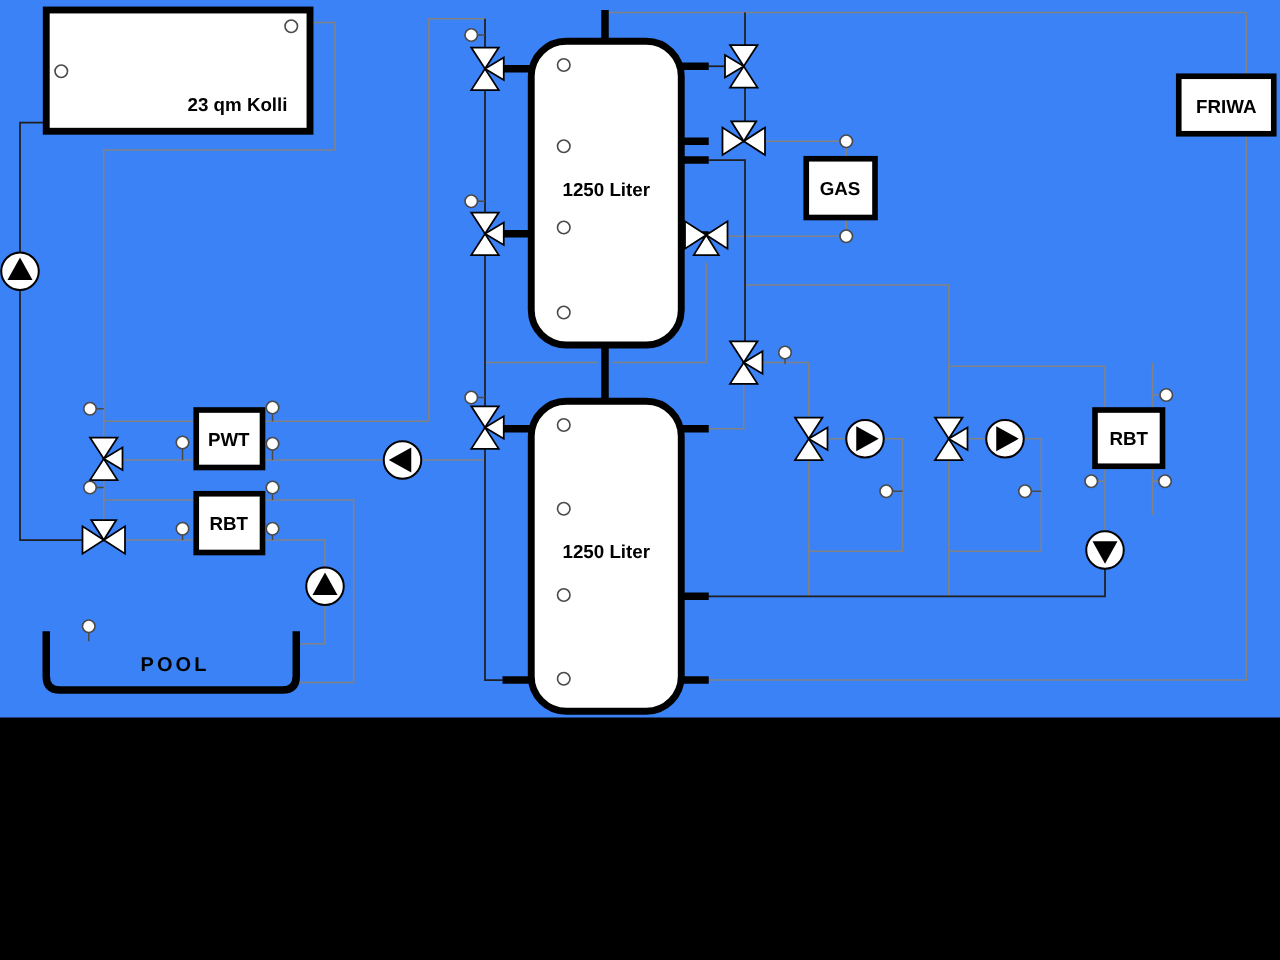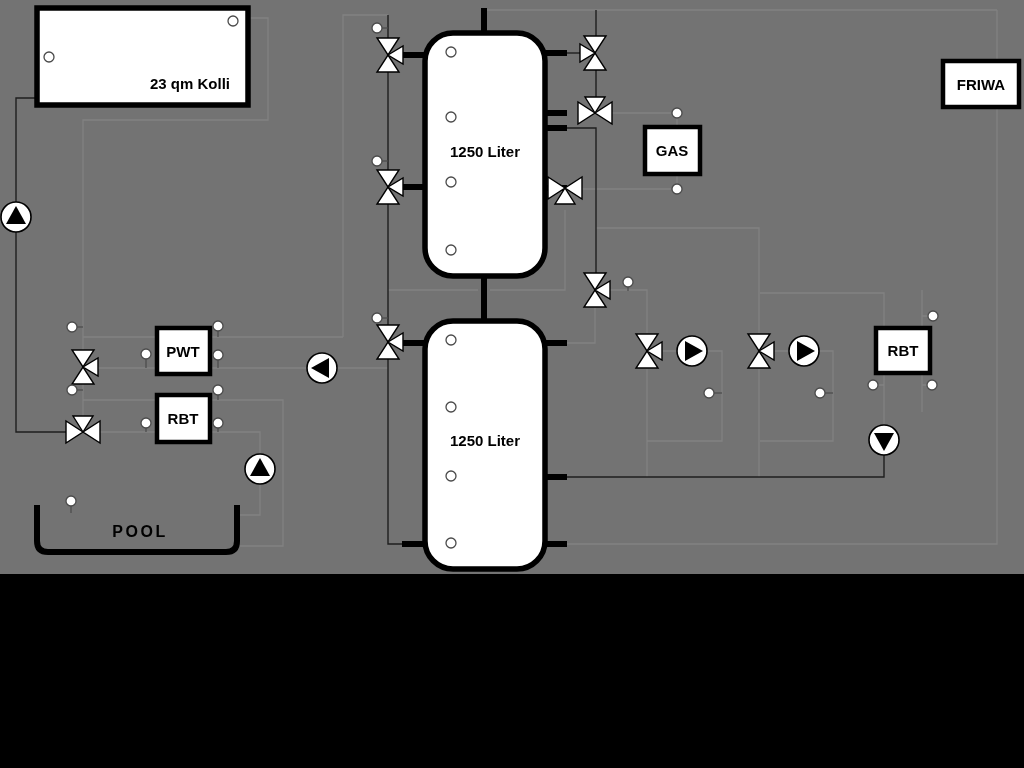--- a/index.html
+++ b/index.html
@@ -1,16 +1,16 @@
 <!DOCTYPE html>
 <html><head>
 <meta charset="utf-8">
 <style>
   html,body{margin:0;padding:0;background:#000;}
-  .stage{position:relative;width:1024px;height:768px;background:#737373;overflow:hidden;
+  .stage{position:relative;width:1024px;height:768px;background:#3b82f6;overflow:hidden;
          font-family:"Liberation Sans", sans-serif;}
   svg{position:absolute;left:0;top:0;}
   .lbl{font-family:"Liberation Sans", sans-serif;fill:#000;}
   .lbl-bold{font-weight:bold;font-size:15px;}
   .lbl-box{font-weight:bold;font-size:15px;}
   .lbl-pool{font-weight:bold;font-size:16px;letter-spacing:2.5px;}
 </style>
 </head>
 <body>
 

